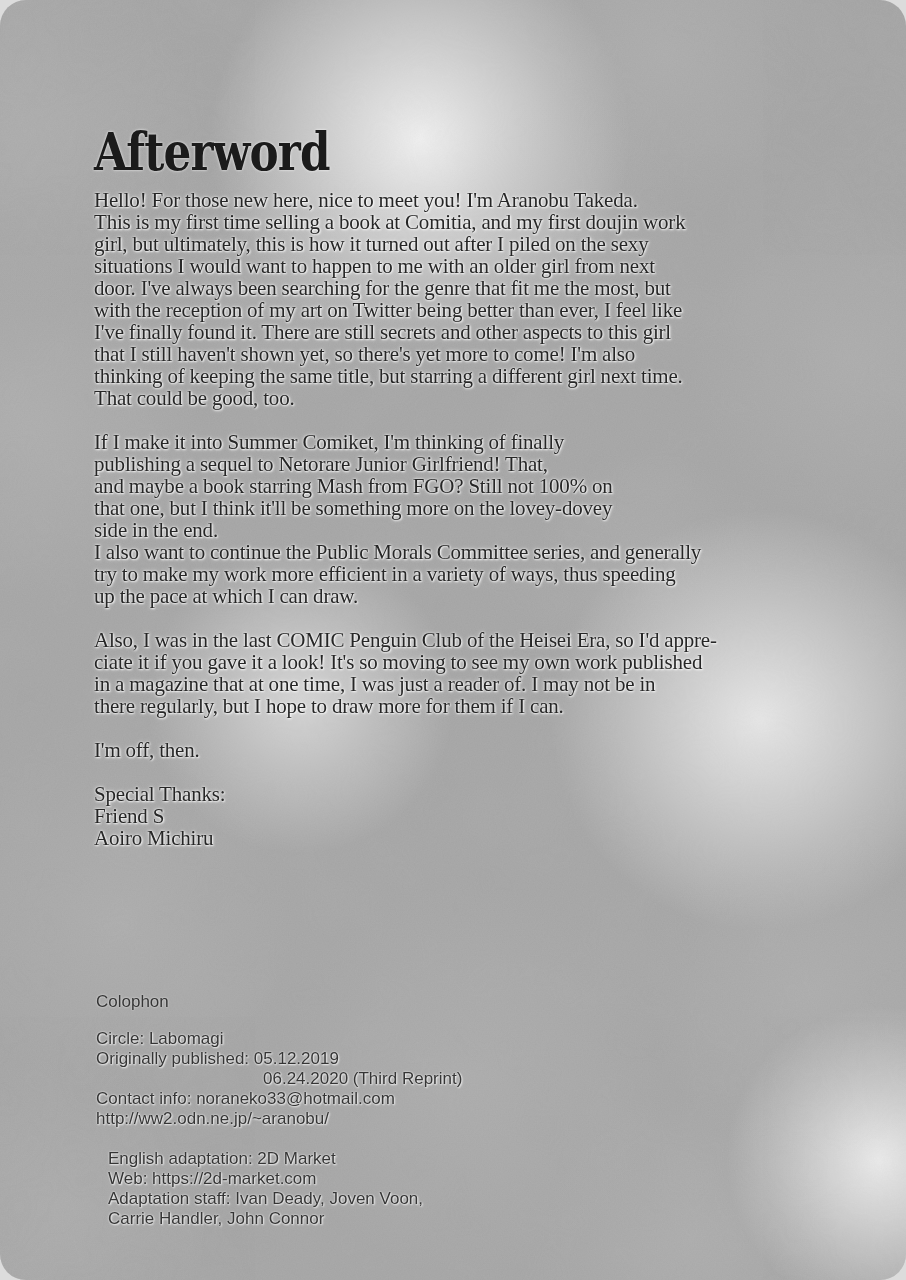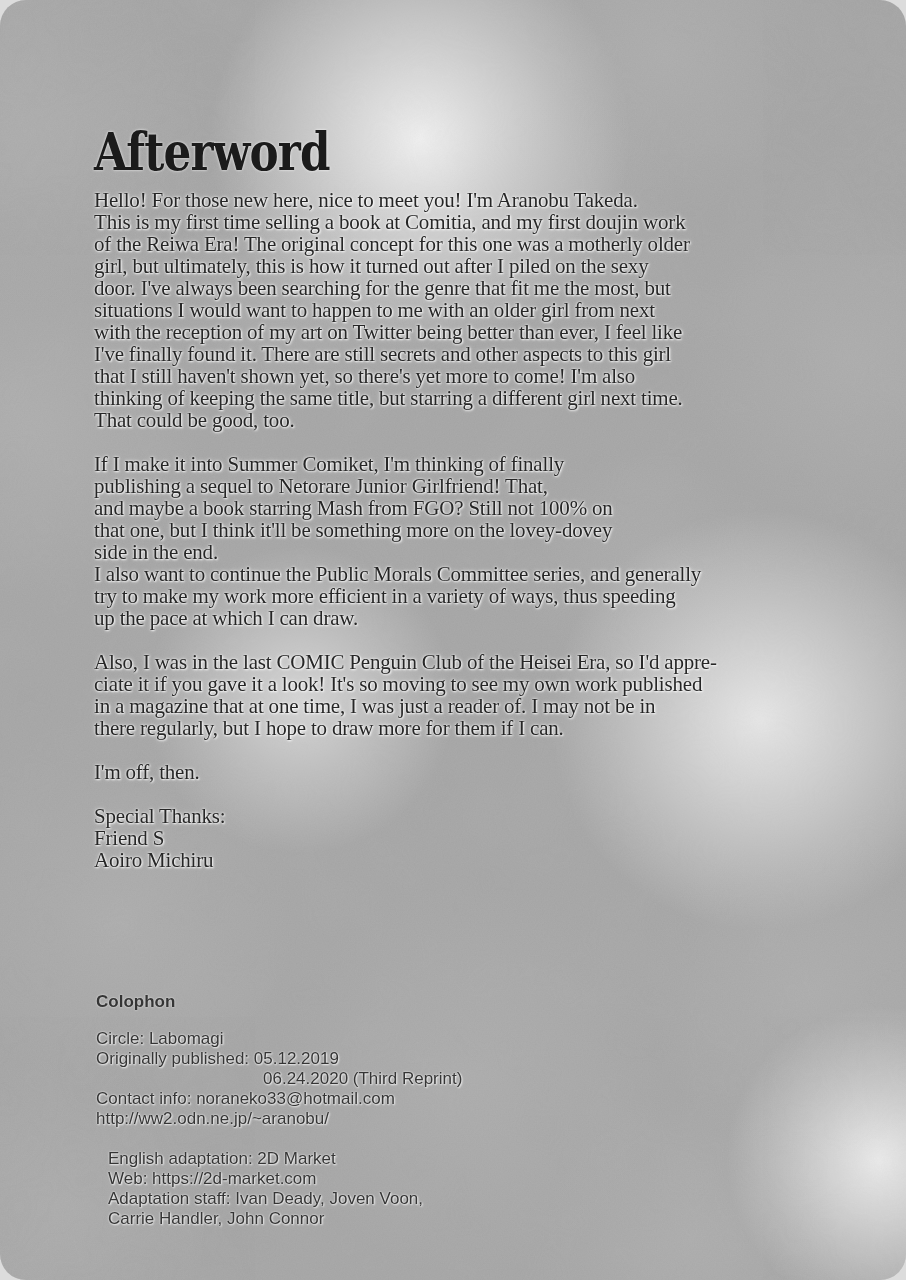--- a/index.html
+++ b/index.html
@@ -87,21 +87,21 @@
   .colophon {
     position: absolute;
     left: 96px;
     top: 992px;
     font-family: "Liberation Sans", sans-serif;
     font-size: 17px;
     line-height: 20px;
     color: #353535;
   }
   .col-heading {
-    font-weight: 700;
+    font-weight: 400;
     margin: 0 0 17px 0;
     text-shadow: 0 0 2px rgba(255,255,255,.9);
   }
   .col-group { margin: 0 0 20px 0; }
   .col-group:last-child { margin-bottom: 0; margin-left: 12px; }
   .cline {
     white-space: nowrap;
     text-shadow: 0 0 2px rgba(255,255,255,.95), 1px 1px 2px rgba(255,255,255,.8);
   }
   .cline.indent { padding-left: 167px; }
@@ -129,24 +129,23 @@
   </svg>
 
   <div class="content">
 
     <h1 class="title">Afterword</h1>
 
     <div class="afterword-body">
         <div class="para">
           <div class="tline"><span class="seg">Hello! For those new here, nice to meet you! I'm Aranobu Takeda.</span></div>
           <div class="tline"><span class="seg">This is my first time selling a book at Comitia, and my first doujin work</span></div>
-          <div class="tline"><span class="seg">of the Reiwa Era! The original concept for this one was a motherly older</span></div>
           <div class="tline"><span class="seg">girl, but ultimately, this is how it turned out after I piled on the sexy</span></div>
+          <div class="tline"><span class="seg">situations I would want to happen to me with an older girl from next</span></div>
           <div class="tline"><span class="seg">door. I've always been searching for the genre that fit me the most, but</span></div>
-          <div class="tline"><span class="seg">situations I would want to happen to me with an older girl from next</span></div>
           <div class="tline"><span class="seg">with the reception of my art on Twitter being better than ever, I feel like</span></div>
           <div class="tline"><span class="seg">I've finally found it. There are still secrets and other aspects to this girl</span></div>
           <div class="tline"><span class="seg">that I still haven't shown yet, so there's yet more to come! I'm also</span></div>
           <div class="tline"><span class="seg">thinking of keeping the same title, but starring a different girl next time.</span></div>
           <div class="tline"><span class="seg">That could be good, too.</span></div>
         </div>
         <div class="para">
           <div class="tline"><span class="seg">If I make it into Summer Comiket, I'm thinking of finally</span></div>
           <div class="tline"><span class="seg">publishing a sequel to </span><span class="seg italic">Netorare Junior Girlfriend</span><span class="seg">! That,</span></div>
           <div class="tline"><span class="seg">and maybe a book starring Mash from FGO? Still not 100% on</span></div>

